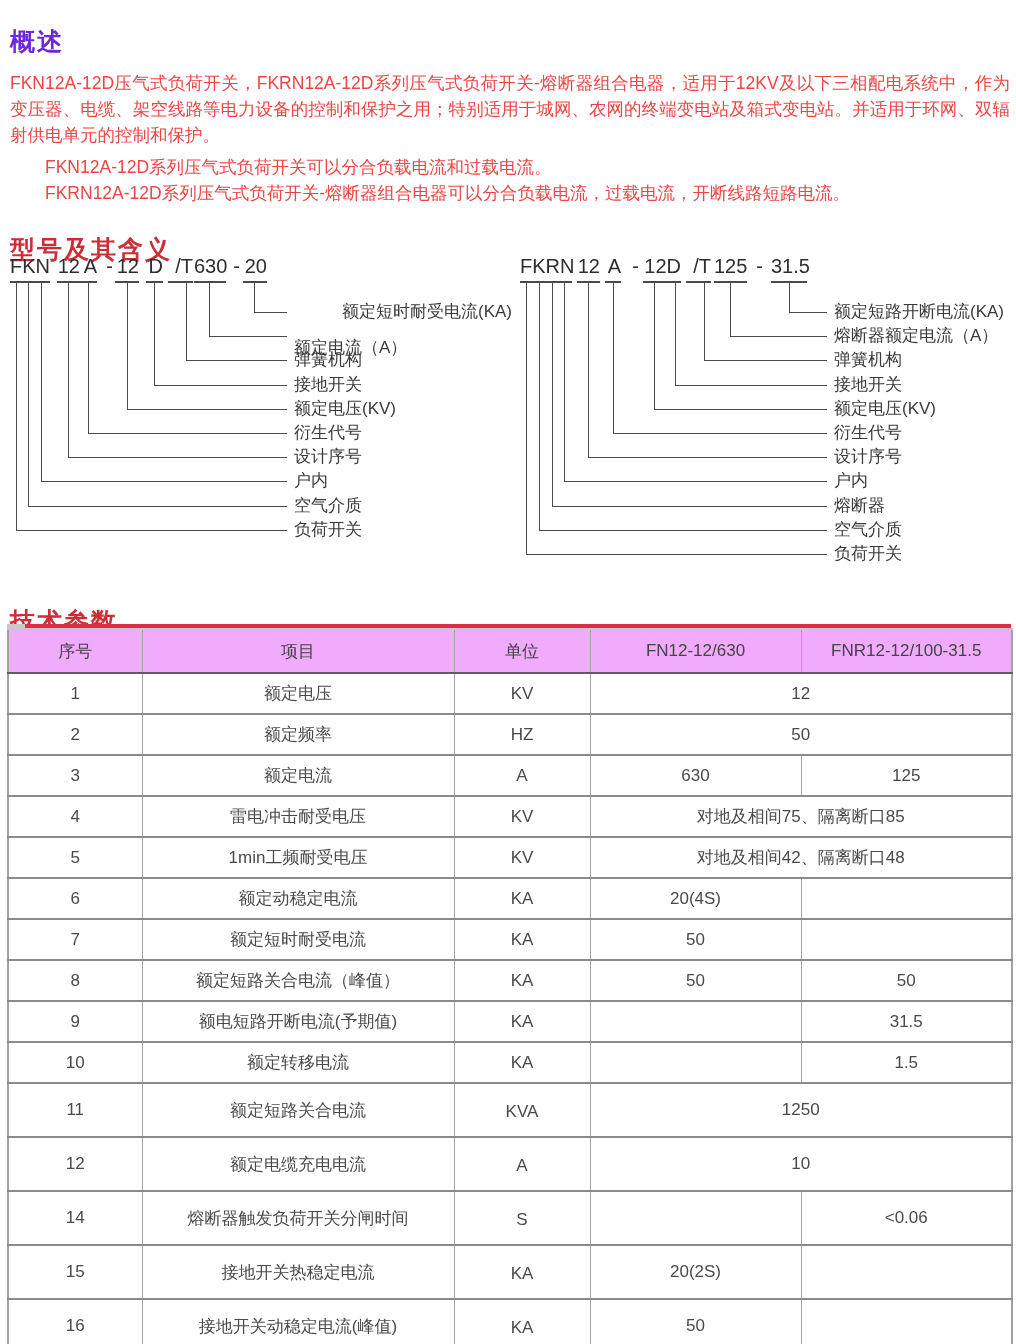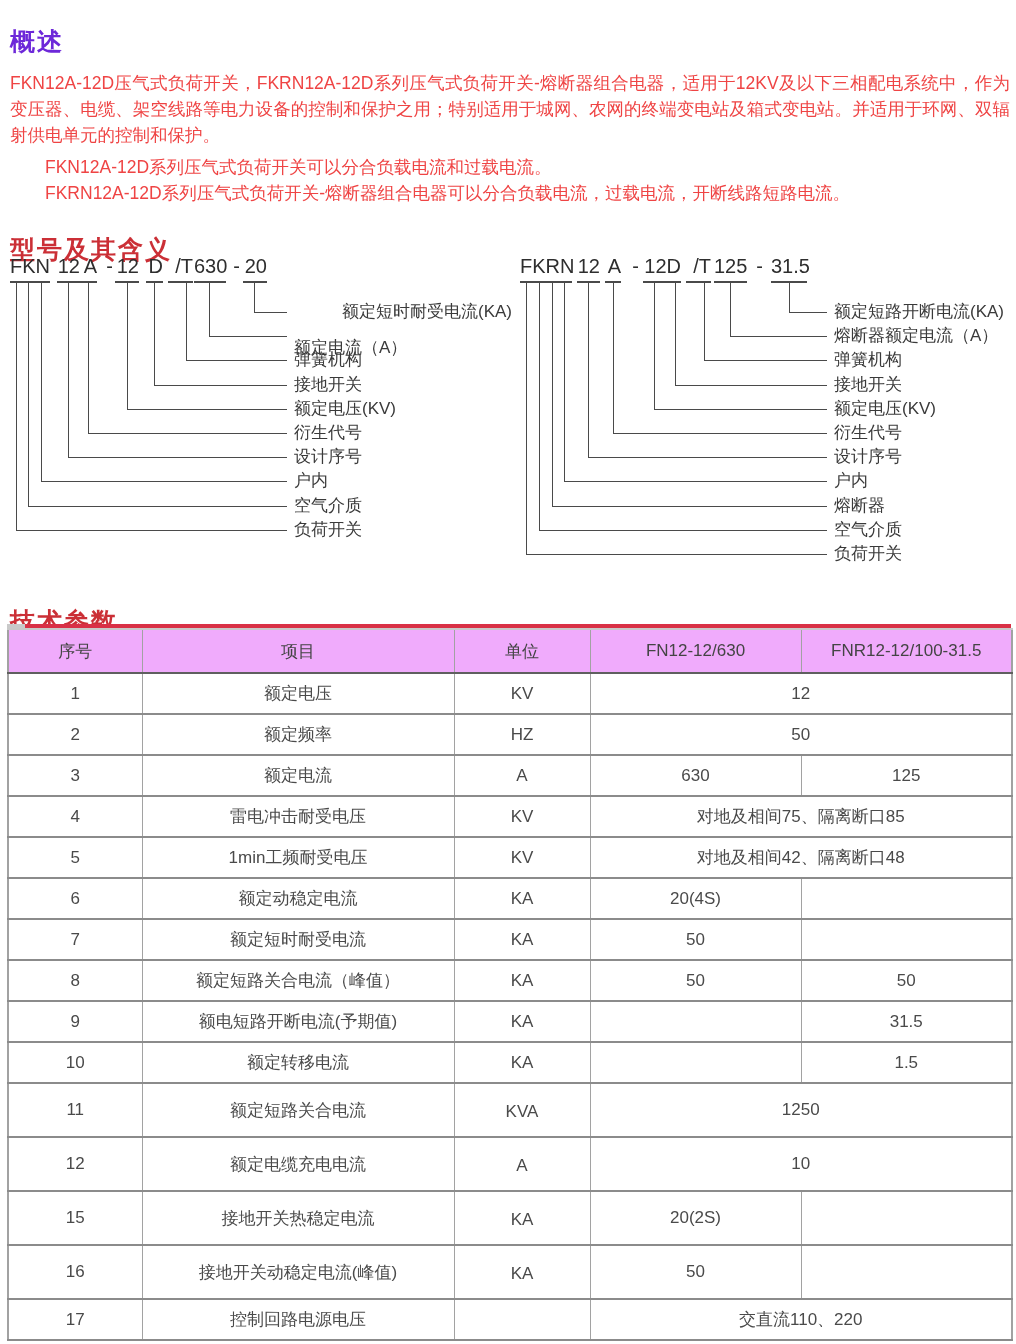--- a/index.html
+++ b/index.html
@@ -224,20 +224,27 @@
           <td class="low">KVA</td>
           <td colspan="2">1250</td>
         </tr>
         <tr>
           <td>12</td>
           <td>额定电缆充电电流</td>
           <td class="low">A</td>
           <td colspan="2">10</td>
         </tr>
         <tr>
+          <td>14</td>
+          <td>熔断器触发负荷开关分闸时间</td>
+          <td class="low">S</td>
+          <td></td>
+          <td>&lt;0.06</td>
+        </tr>
+        <tr>
           <td>15</td>
           <td>接地开关热稳定电流</td>
           <td class="low">KA</td>
           <td>20(2S)</td>
           <td></td>
         </tr>
         <tr>
           <td>16</td>
           <td>接地开关动稳定电流(峰值)</td>
           <td class="low">KA</td>

